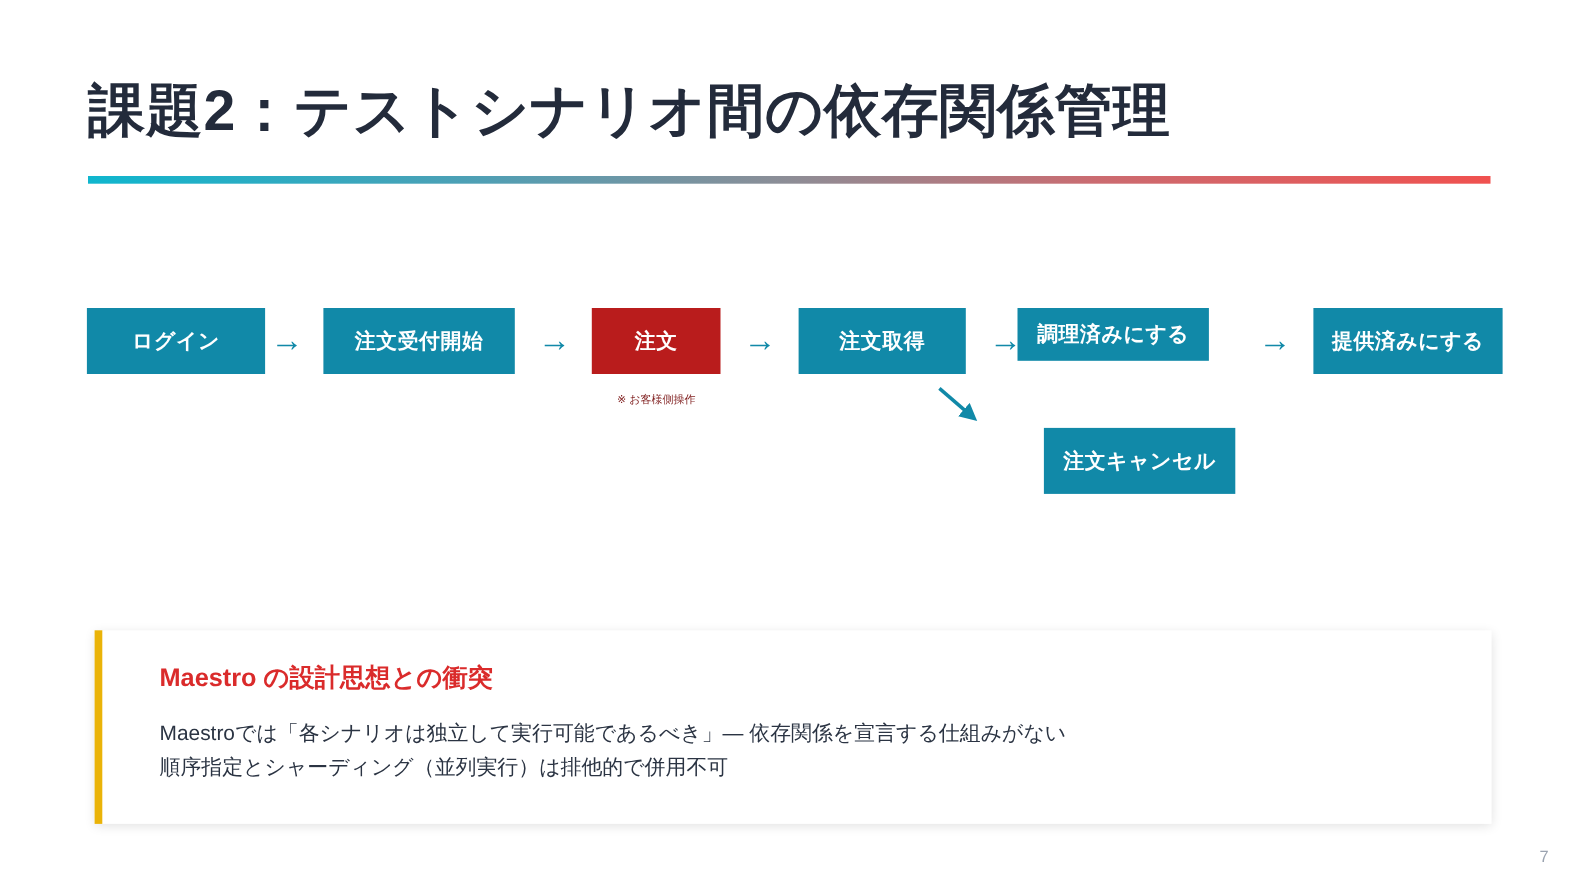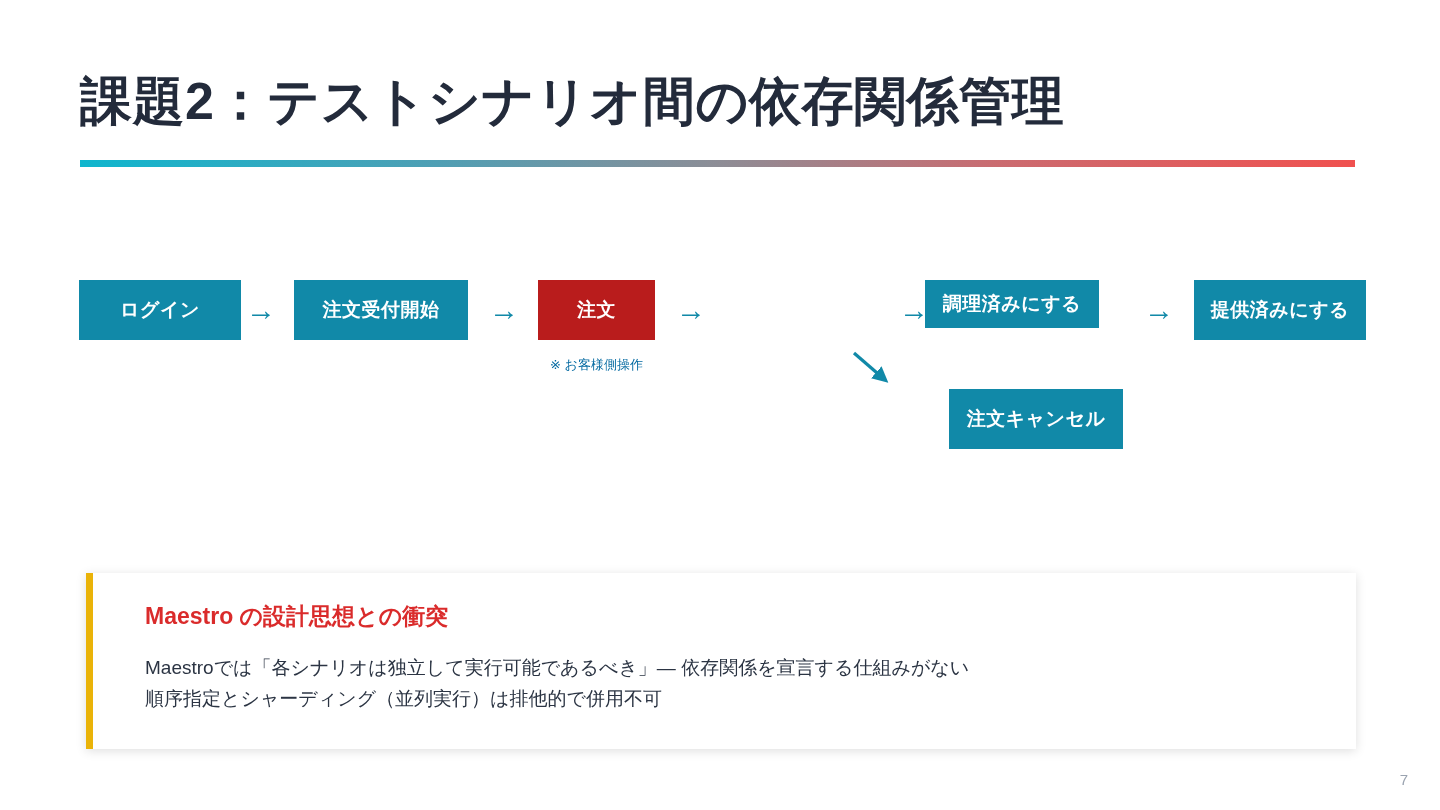--- a/index.html
+++ b/index.html
@@ -66,22 +66,22 @@
     font-size: 30px;
     font-weight: bold;
     line-height: 1;
     display: flex;
     align-items: center;
     justify-content: center;
     pointer-events: auto;
   }
   .flow-note {
     position: absolute;
-    color: #0369a1;
-    font-size: 13px;
+    color: #7f1d1d;
+    font-size: 10px;
     white-space: nowrap;
     pointer-events: auto;
   }
   .diag-arrow {
     position: absolute;
     pointer-events: auto;
   }
 
   
   .callout {
@@ -146,20 +146,23 @@
   <div class="flow-arrow" style="left:482px; top:295px; width:44px; height:30px;">→</div>
 
   <div class="flow-box orange" style="left:538px; top:280px; width:117px; height:60px;">
     <span>注文</span>
   </div>
 
   <div class="flow-note" style="left:538px; top:356px; width:117px; text-align:center;">※ お客様側操作</div>
 
   <div class="flow-arrow" style="left:669px; top:295px; width:44px; height:30px;">→</div>
 
+  <div class="flow-box teal" style="left:726px; top:280px; width:152px; height:60px;">
+    <span>注文取得</span>
+  </div>
 
   <svg class="diag-arrow" style="left:848px; top:348px;" width="52" height="44" viewBox="0 0 52 44">
     <defs>
       <marker id="diagHead" markerWidth="5" markerHeight="5" refX="3.2" refY="2.5" orient="auto" markerUnits="strokeWidth">
         <path d="M0,0 L5,2.5 L0,5 z" fill="#1189A8"></path>
       </marker>
     </defs>
     <line x1="6" y1="5" x2="36" y2="31" stroke="#1189A8" stroke-width="3.2" marker-end="url(#diagHead)"></line>
   </svg>
 

